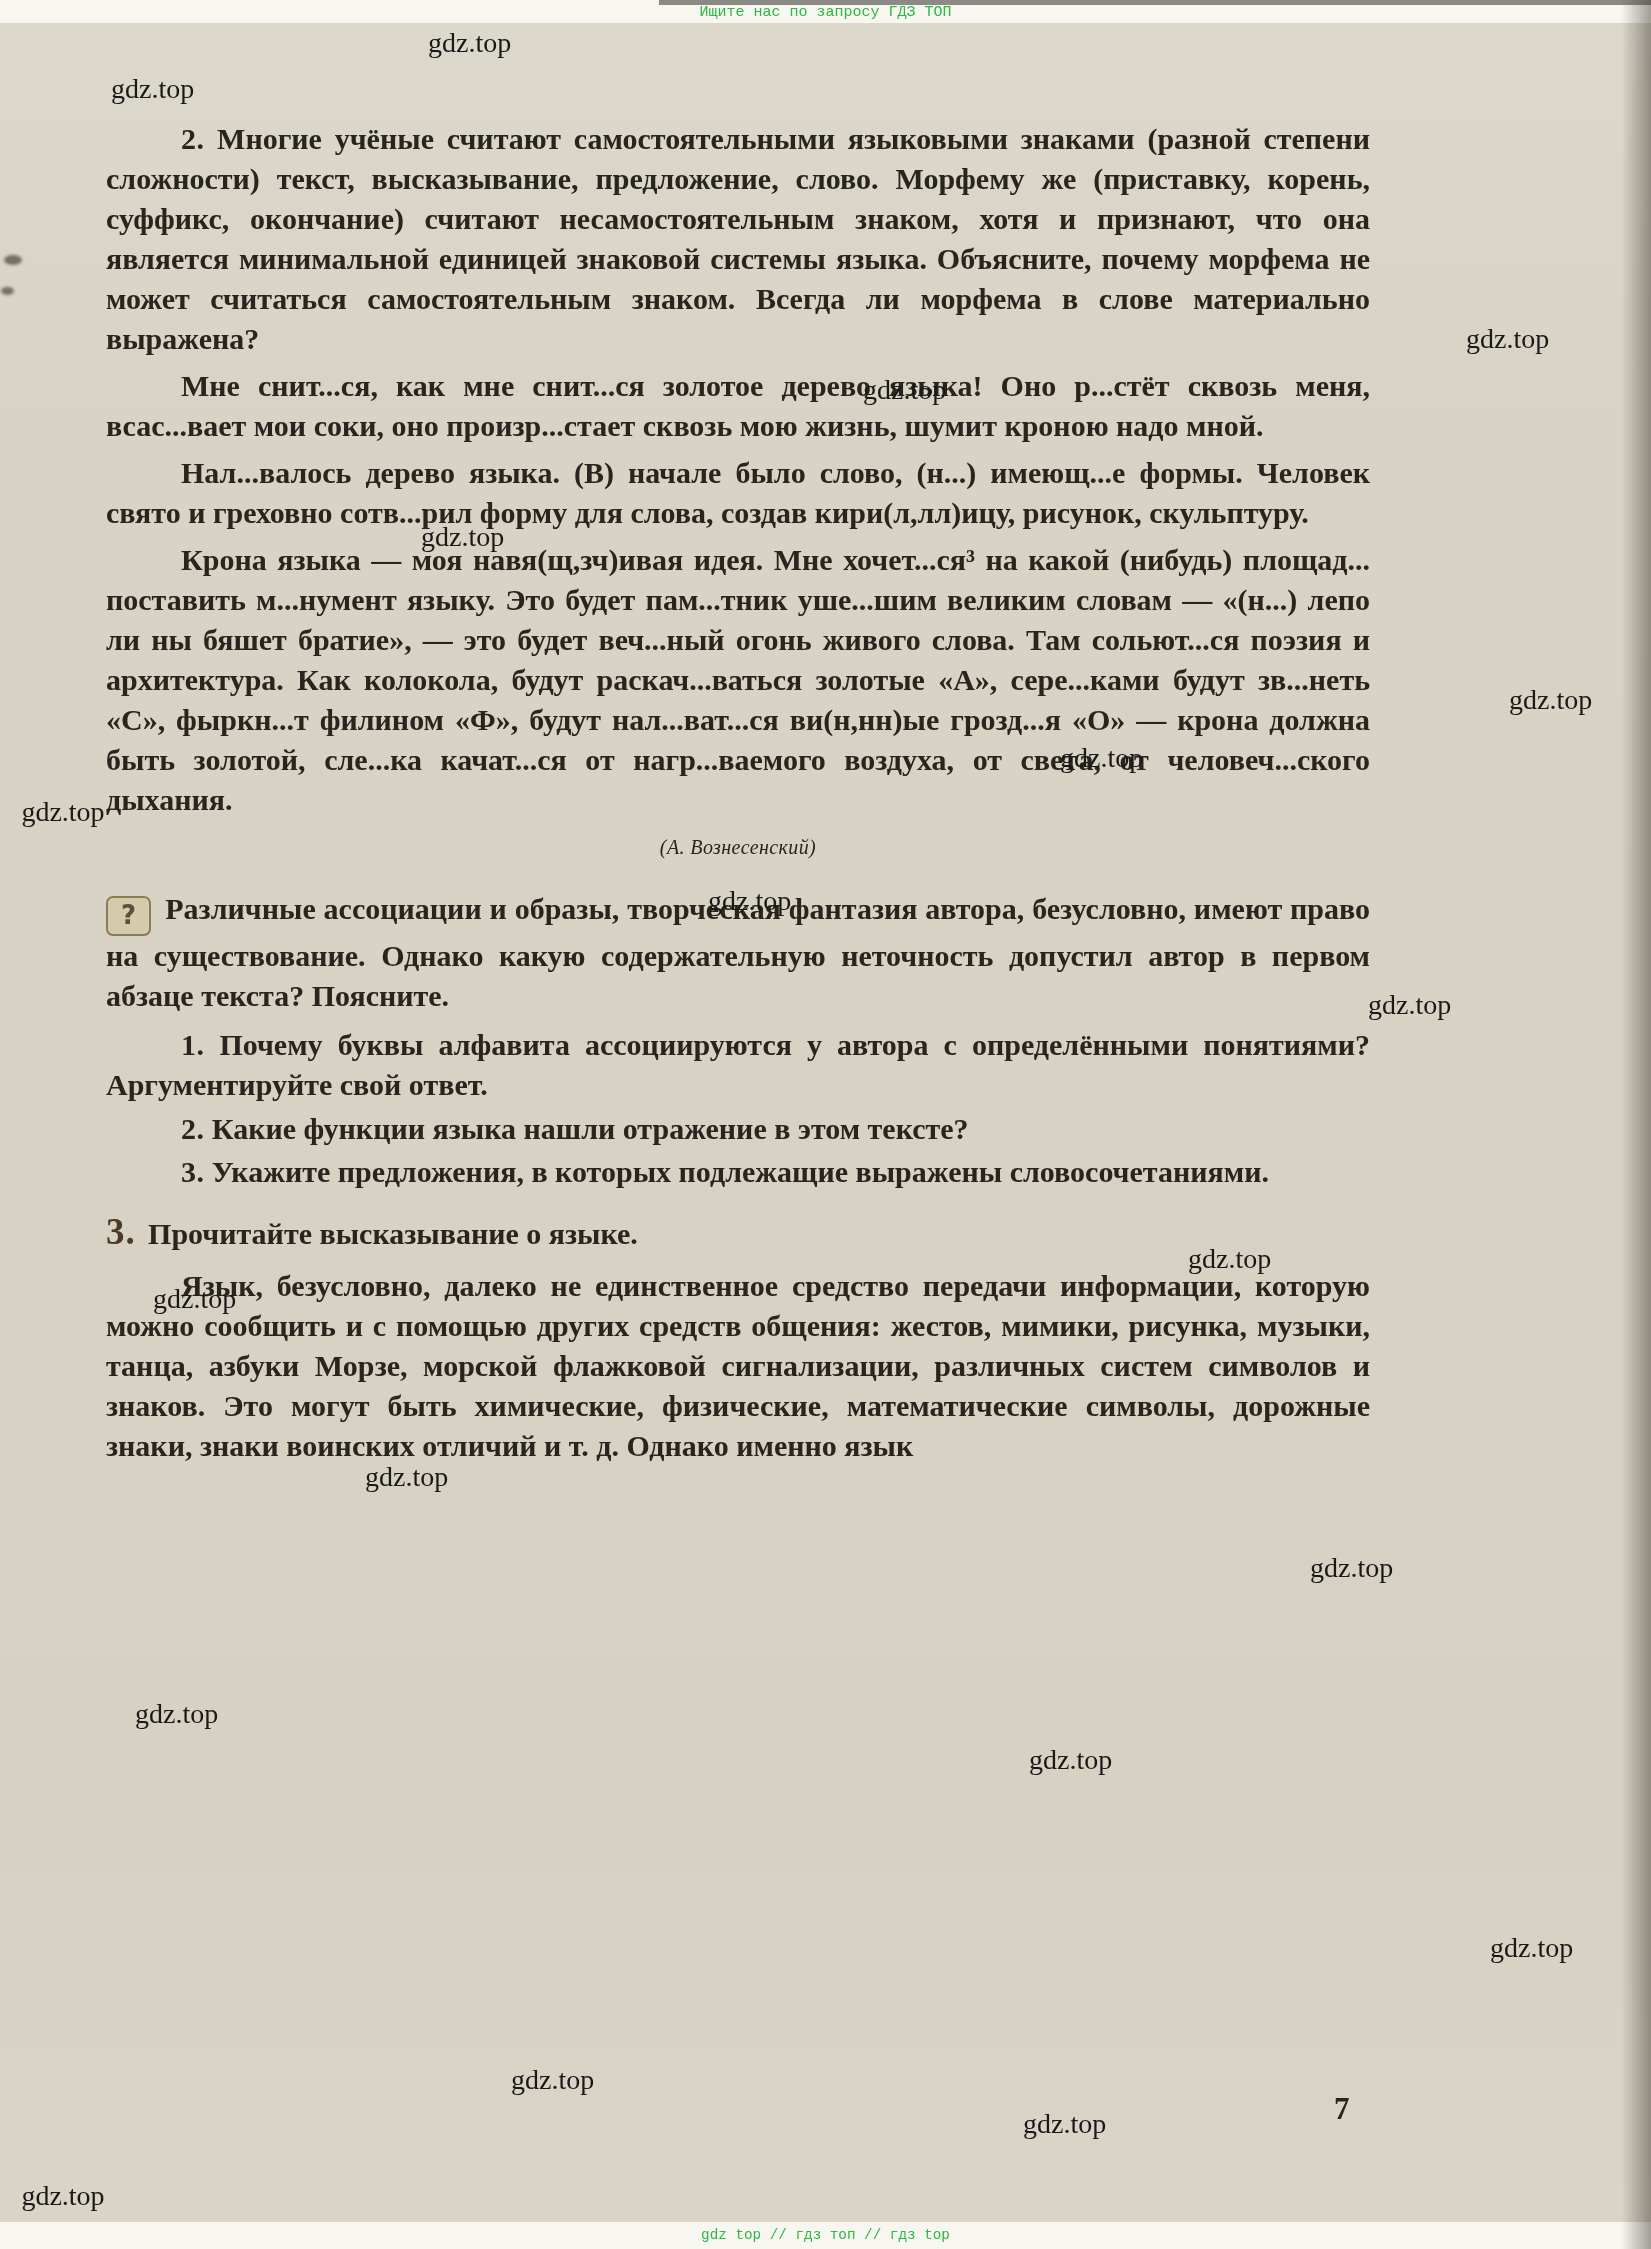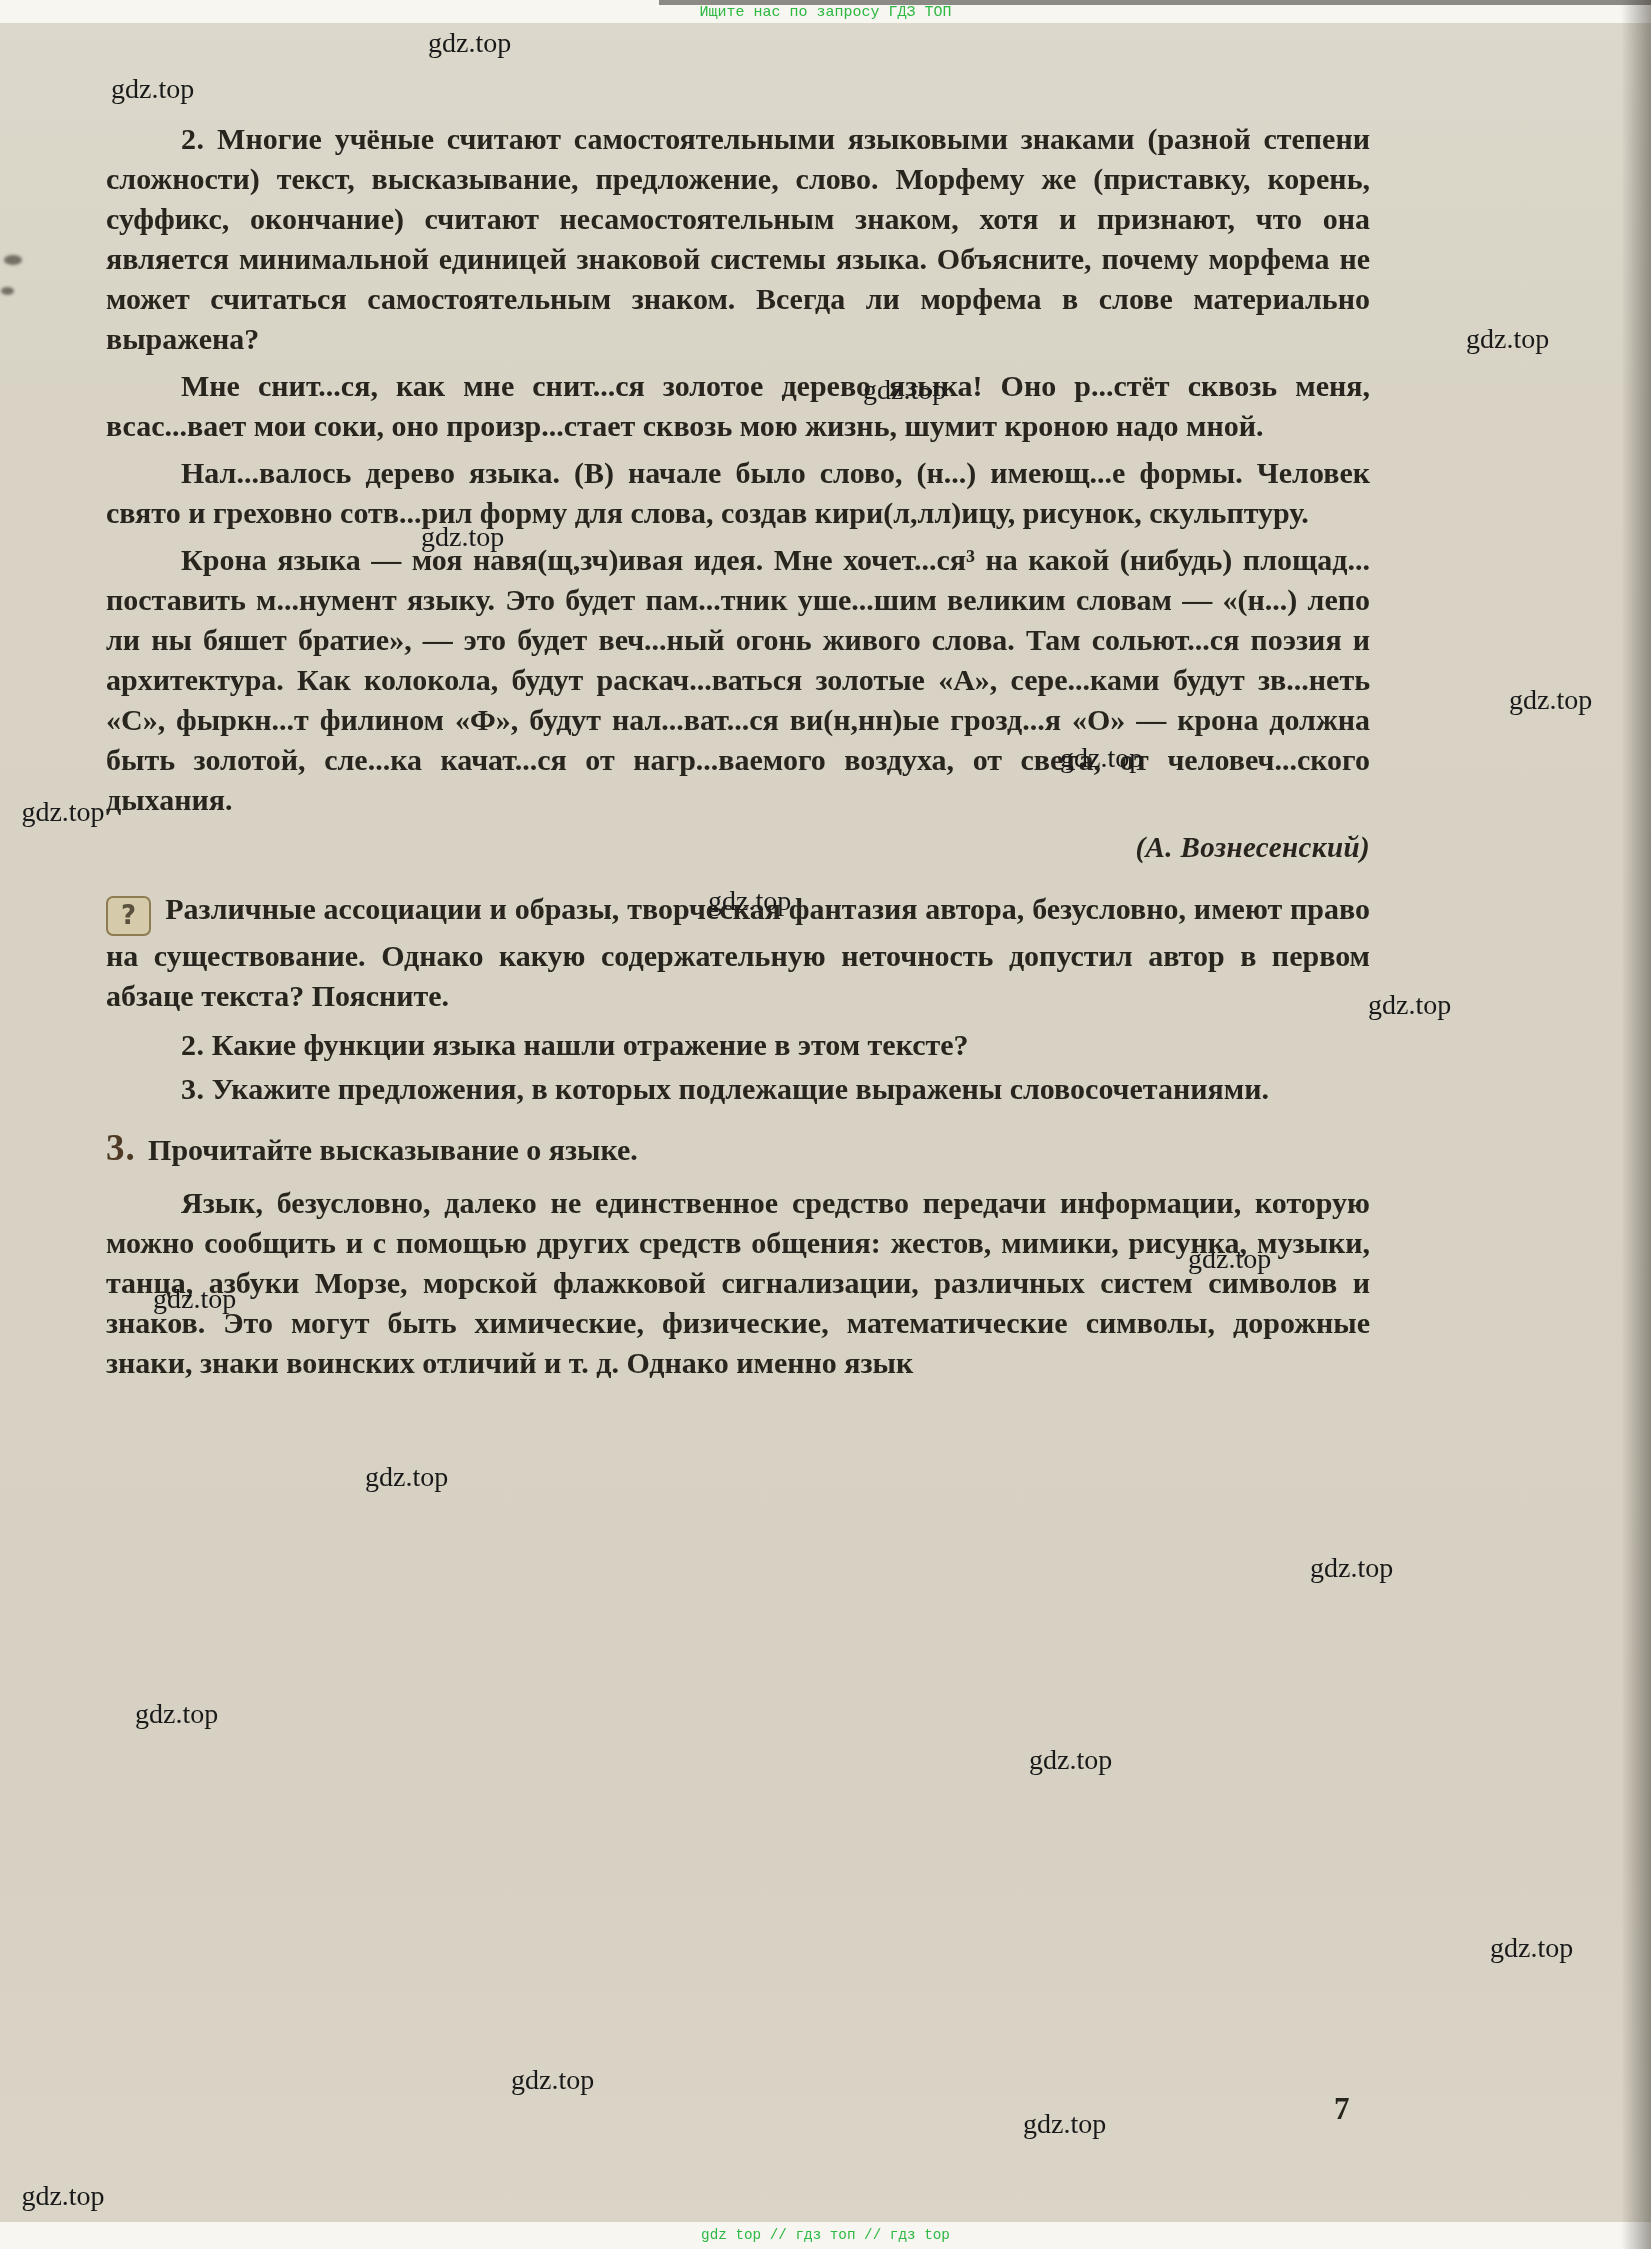--- a/index.html
+++ b/index.html
@@ -54,22 +54,22 @@
   .qi     { margin-bottom:3.6px !important; }
 
   .ex-header { margin:23px 0 12.5px 0 !important; }
   .ex3 { margin-top:19.6px !important; }
   .ex-num {
     font-size:37px; color:#4e3a24; padding-right:12.5px; letter-spacing:0.9px;
   }
   .num { letter-spacing:0.4px; }
 
   .attribution {
-    text-align:right; font-style:italic; font-weight:700;
-    font-size:29px; letter-spacing:0.4px;
+    text-align:center; font-style:italic; font-weight:400;
+    font-size:20px; letter-spacing:0.4px;
     margin:3.6px 0 18px 0 !important;
   }
 
   .q-para { margin:21.4px 0 9px 0 !important; }
   .q-icon {
     display:inline-block; width:41px; height:36px;
     border:2.7px solid #8d7c52; border-radius:7.1px;
     background:#d5cbaa; color:#59513d;
     font-family:"DejaVu Sans", sans-serif;
     font-size:26px; line-height:34px; text-align:center;
@@ -107,20 +107,21 @@
 
 
     <p class="indent">Мне снит...ся, как мне снит...ся золотое дерево языка! Оно р...стёт сквозь меня, всас...вает мои соки, оно произр...стает сквозь мою жизнь, шумит кроною надо мной.</p>
     <p class="indent">Нал...валось дерево языка. (В) начале было слово, (н...) имеющ...е формы. Человек свято и греховно сотв...рил форму для слова, создав кири(л,лл)ицу, рисунок, скульптуру.</p>
     <p class="indent">Крона языка — моя навя(щ,зч)ивая идея. Мне хочет...ся³ на какой (нибудь) площад... поставить м...нумент языку. Это будет пам...тник уше...шим великим словам — «(н...) лепо ли ны бяшет братие», — это будет веч...ный огонь живого слова. Там сольют...ся поэзия и архитектура. Как колокола, будут раскач...ваться золотые «А», сере...ками будут зв...неть «С», фыркн...т филином «Ф», будут нал...ват...ся ви(н,нн)ые грозд...я «О» — крона должна быть золотой, сле...ка качат...ся от нагр...ваемого воздуха, от света, от человеч...ского дыхания.</p>
 
     <p class="attribution">(А. Вознесенский)</p>
 
     <p class="flush q-para"><span class="q-icon"><span>?</span></span><span>Различные ассоциации и образы, творческая фантазия автора, безусловно, имеют право на существование. Однако какую содержательную неточность допустил автор в первом абзаце текста? Поясните.</span></p>
 
+    <p class="indent qi"><span class="num">1.</span> <span>Почему буквы алфавита ассоциируются у автора с определёнными понятиями? Аргументируйте свой ответ.</span></p>
     <p class="indent qi"><span class="num">2.</span> <span>Какие функции языка нашли отражение в этом тексте?</span></p>
     <p class="indent qi"><span class="num">3.</span> <span>Укажите предложения, в которых подлежащие выражены словосочетаниями.</span></p>
 
     <p class="flush ex-header ex3"><span class="ex-num">3.</span><span>Прочитайте высказывание о языке.</span></p>
 
     <p class="indent">Язык, безусловно, далеко не единственное средство передачи информации, которую можно сообщить и с помощью других средств общения: жестов, мимики, рисунка, музыки, танца, азбуки Морзе, морской флажковой сигнализации, различных систем символов и знаков. Это могут быть химические, физические, математические символы, дорожные знаки, знаки воинских отличий и т. д. Однако именно язык</p>
 
   </div>
 
   <span class="watermark" style="left:428px;top:27px;">gdz.top</span>

